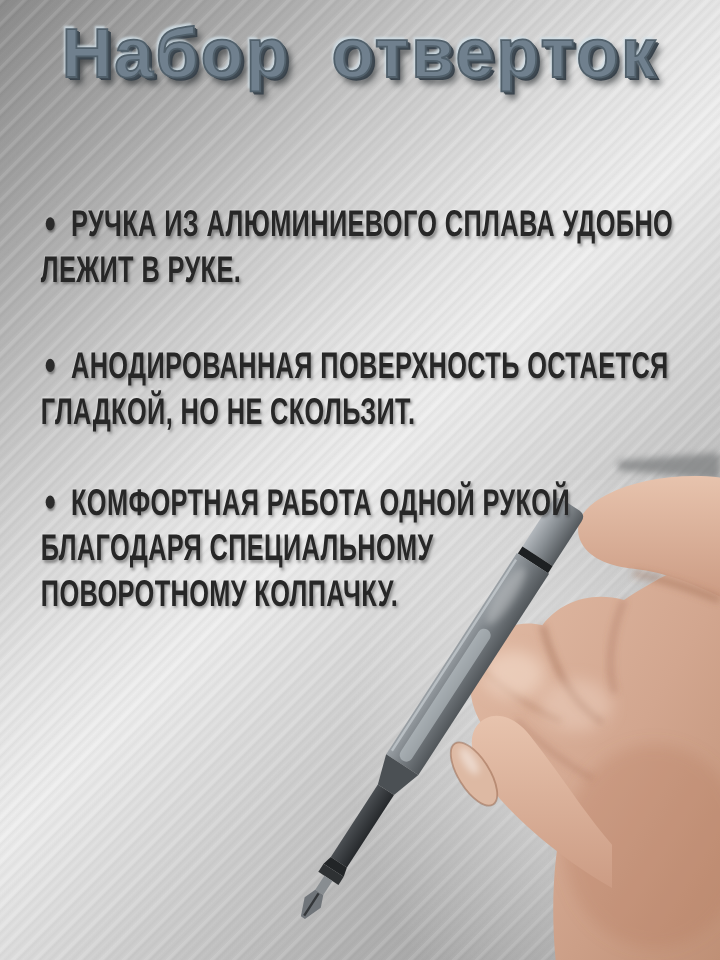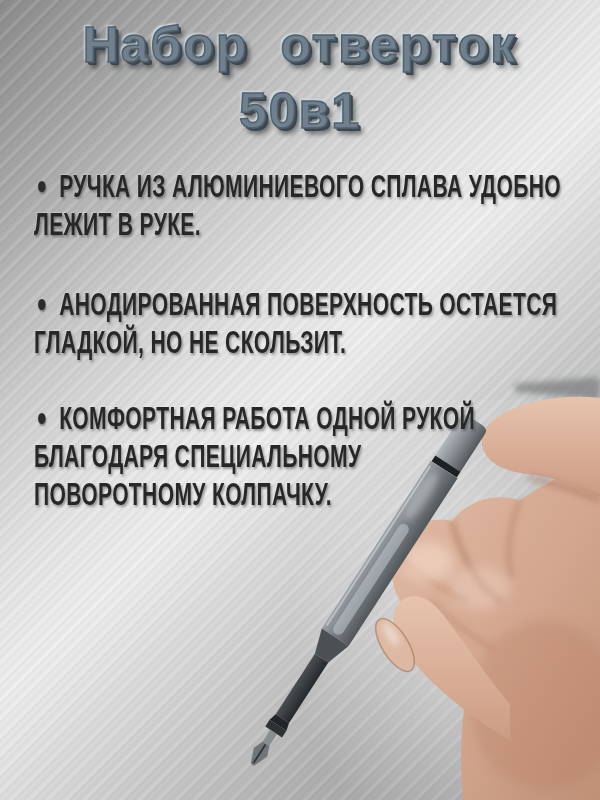--- a/index.html
+++ b/index.html
@@ -13,21 +13,21 @@
         rgba(160,160,160,0.10) 10px, rgba(255,255,255,0.06) 13px),
       linear-gradient(135deg,
         #878787 0%, #a3a3a3 14%, #c7c7c7 28%, #e4e4e4 42%,
         #ededed 50%, #d2d2d2 62%, #adadad 78%, #8f8f8f 100%);
   }
 
   
   .title {
     position:absolute; top:12px; left:0; right:0; margin:0;
     text-align:center; z-index:3;
-    font-weight:bold; font-size:50px; line-height:66px;
+    font-weight:bold; font-size:58px; line-height:66px;
     letter-spacing:2px; word-spacing:16px;
     color:#70808e;
     -webkit-text-stroke:1.5px #51606b;
     text-shadow:
       -2px -2px 2px rgba(210,224,233,0.85),
       2px 2px 0 #3f4a53,
       3px 3px 0 #39434c,
       5px 6px 5px rgba(10,14,18,0.55);
   }
   .title span { display:block; }
@@ -52,21 +52,20 @@
   
   .photo { position:absolute; inset:0; z-index:2; }
 </style>
 </head>
 <body>
 
 <div class="canvas">
 
   <h1 class="title">
     <span>Набор отверток</span>
-    <span>50в1</span>
   </h1>
 
   <div class="feature f1">
     <div class="f-line"><span class="dot"></span><span>РУЧКА ИЗ АЛЮМИНИЕВОГО СПЛАВА УДОБНО</span></div>
     <div class="f-line">ЛЕЖИТ В РУКЕ.</div>
   </div>
 
   <div class="feature f2">
     <div class="f-line"><span class="dot"></span><span>АНОДИРОВАННАЯ ПОВЕРХНОСТЬ ОСТАЕТСЯ</span></div>
     <div class="f-line">ГЛАДКОЙ, НО НЕ СКОЛЬЗИТ.</div>

